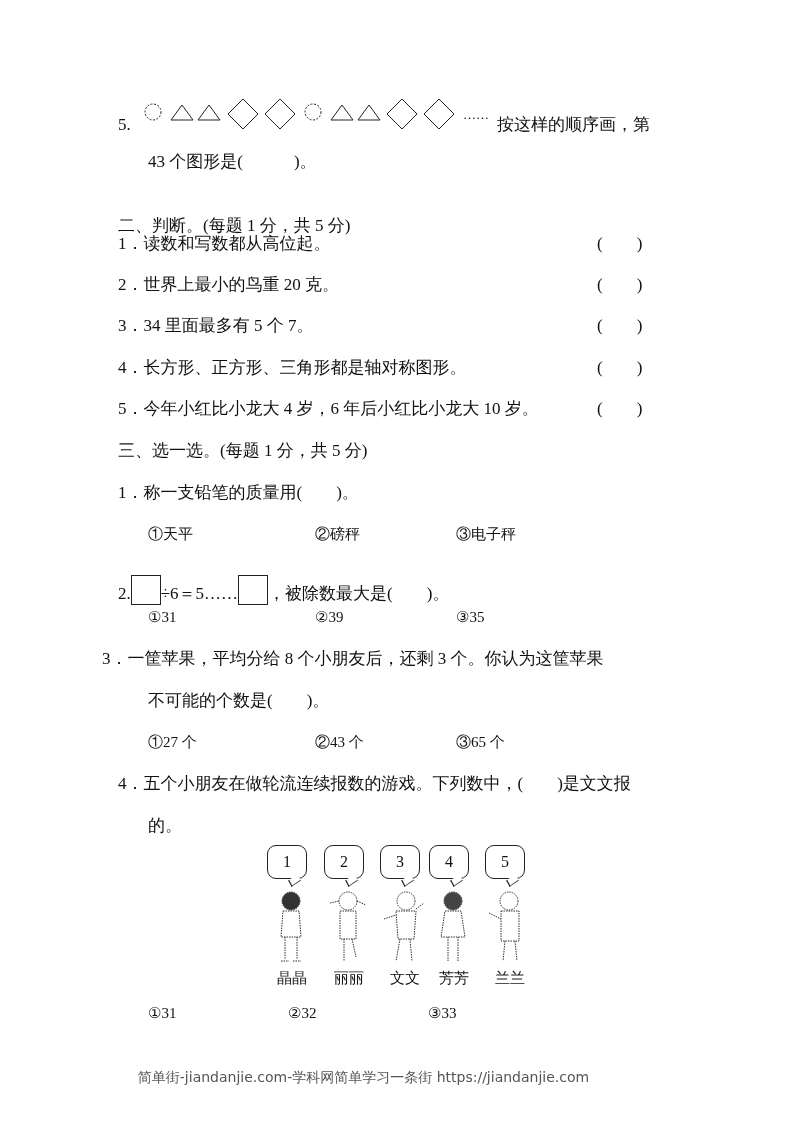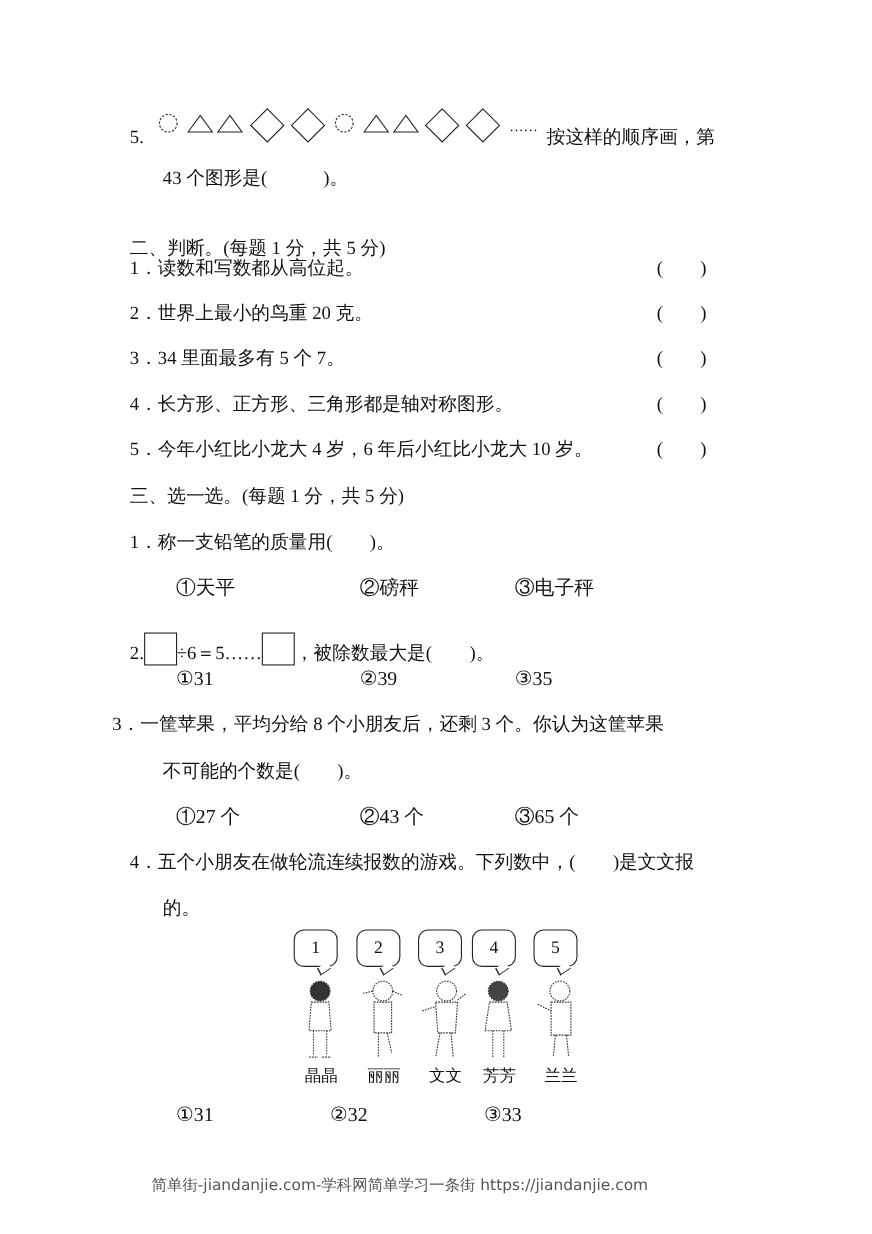--- a/index.html
+++ b/index.html
@@ -2,21 +2,21 @@
 <html><head>
   <meta charset="utf-8">
   <style>
     html, body { margin: 0; padding: 0; }
     body {
       width: 793px; height: 1122px; background: #ffffff; position: relative; overflow: hidden;
       font-family: "Liberation Serif", "DejaVu Serif", serif; color: #111;
     }
     .line { position: absolute; font-size: 17px; line-height: 22px; white-space: nowrap; }
     .paren { position: absolute; font-size: 17px; line-height: 22px; }
-    .opt { position: absolute; font-size: 18px; line-height: 22px; white-space: nowrap; margin-left: 12px; }
+    .opt { position: absolute; font-size: 15px; line-height: 22px; white-space: nowrap; }
     .shapes { position: absolute; left: 143px; top: 98px; height: 36px; }
     .shapes svg { display: block; }
     .box { display: inline-block; width: 30px; height: 30px; border: 1px solid #222; vertical-align: -6px; box-sizing: border-box; }
     .kids { position: absolute; left: 265px; top: 845px; width: 270px; height: 145px; }
     .kid { position: absolute; top: 0; width: 50px; height: 145px; }
     .bubble { position: absolute; top: 0; left: 2px; width: 40px; height: 34px; border: 1px solid #222; border-radius: 9px; box-sizing: border-box; text-align: center; font-size: 16px; line-height: 32px; background: #fff; }
     .bubble::after { content: ""; position: absolute; bottom: -7px; left: 22px; width: 8px; height: 8px; border-right: 1px solid #222; border-bottom: 1px solid #222; background: #fff; transform: skewX(-25deg) rotate(45deg); }
     .kid svg { position: absolute; top: 42px; left: 4px; }
     .kid-name { position: absolute; top: 124px; left: 0; width: 54px; text-align: center; font-size: 15px; font-family: "DejaVu Sans", sans-serif; }
     .footer { position: absolute; left: 0; width: 727px; top: 1069px; text-align: center; font-family: "DejaVu Sans", sans-serif; font-size: 14px; color: #555; }

